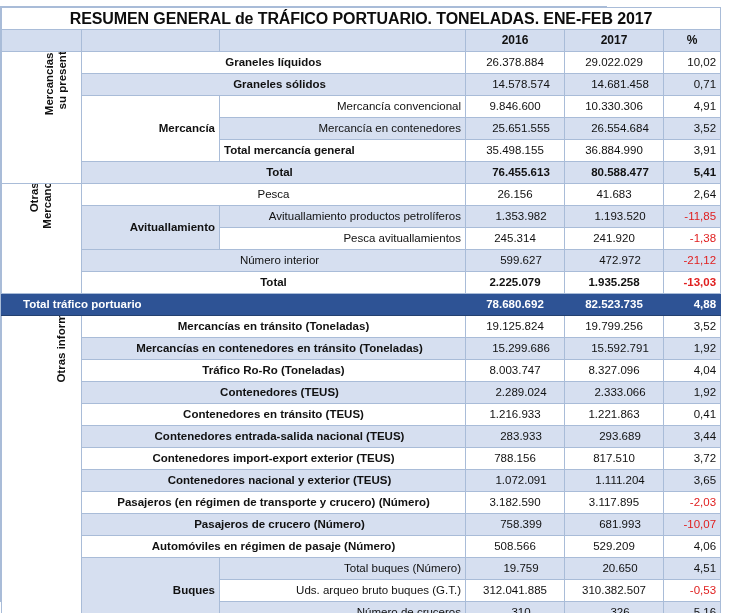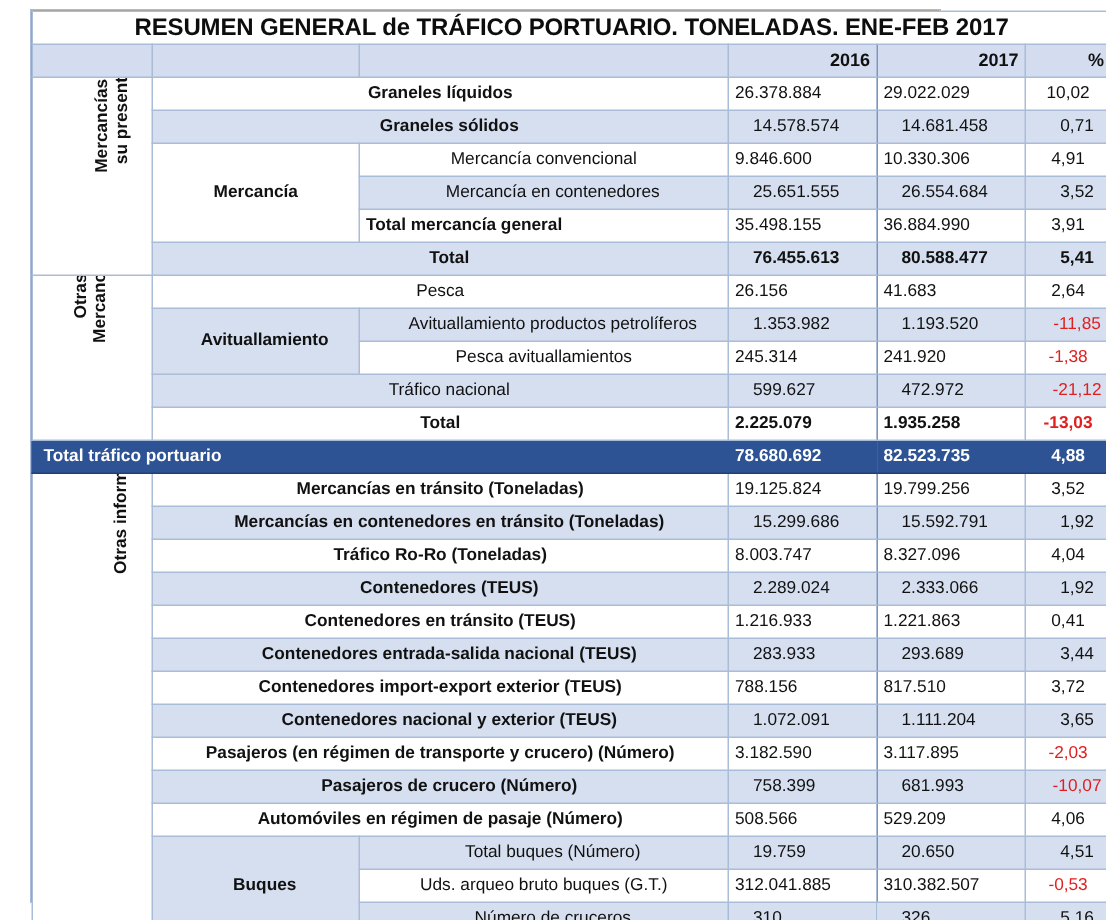--- a/index.html
+++ b/index.html
@@ -3,24 +3,24 @@
 <meta charset="utf-8">
 <style>
   html,body{margin:0;padding:0;}
   body{
     width:737px;height:613px;
     background:#ffffff;
     font-family:"Liberation Sans", sans-serif;
     -webkit-font-smoothing:antialiased;
   }
   #sheet{
-    position:absolute;left:20px;top:6px;width:607px;height:596px;
+    position:absolute;left:0;top:6px;width:607px;height:596px;
     box-sizing:border-box;
     border:1px solid #a9bcd8;
-    background:#a16207;
+    background:#14532d;
   }
   table.grid{
     border-collapse:collapse;
     table-layout:fixed;
     width:719px;
     font-size:11.5px;
     color:#111111;
   }
   table.grid td{
     border:1px solid #a9bcd8;
@@ -38,21 +38,21 @@
     font-weight:bold;
     font-size:16px;
     letter-spacing:-0.1px;
     background:#ffffff;
     border:1px solid #a9bcd8;
     color:#0d0d0d;
   }
   
   td.hdr{
     background:#d3ddef;
-    text-align:right;
+    text-align:center;
     font-weight:bold;
     font-size:12px;
     height:22px;line-height:22px;
   }
   td.hdr-blank{
     background:#d3ddef;
     border-left:1px solid #d3ddef;
     border-top:1px solid #d3ddef;
   }
   
@@ -77,40 +77,40 @@
     white-space:nowrap;
     font-weight:bold;
     font-size:11.5px;
     line-height:1.16;
     text-align:center;
     color:#111111;
   }
   
   td.lbl{ text-align:center; font-weight:bold; padding-left:7px; }
   td.lbl-reg{ text-align:center; font-weight:normal; padding-left:7px; }
-  td.sublbl{ text-align:center; font-weight:normal; padding-left:6px; }
+  td.sublbl{ text-align:right; font-weight:normal; padding-left:6px; }
   td.sublbl-b{ text-align:left; font-weight:bold; padding-left:6px; }
-  td.grp{ text-align:center; font-weight:bold; padding-left:7px; vertical-align:middle; }
-  
-  td.num{ text-align:left; padding-right:5px; font-weight:normal; }
+  td.grp{ text-align:right; font-weight:bold; padding-left:7px; vertical-align:middle; }
+  
+  td.num{ text-align:center; padding-right:5px; font-weight:normal; }
   td.num.b{ font-weight:bold; }
-  td.pct{ text-align:center; padding-right:5px;margin-top:40px; }
+  td.pct{ text-align:right; padding-right:5px;margin-top:40px; }
   td.pct.b{ font-weight:bold; }
   .neg{ color:#e02020; }
   
   tr.grand td{
     background:#2e5395;
     color:#ffffff;
     font-weight:bold;
     border-color:#2e5395;
     border-top:1px solid #24406f;
     border-bottom:1px solid #24406f;
   }
   tr.grand td.gt-sep{ border-left:1px solid #8fa8d0; }
-  tr.grand td.gt-label{ text-align:left; padding-left:7px; }
+  tr.grand td.gt-label{ text-align:left; padding-left:21px; }
 </style>
 </head>
 <body>
 
 <div id="sheet">
   <table class="grid">
     <colgroup>
       <col style="width:80px">
       <col style="width:138px">
       <col style="width:246px">
@@ -198,21 +198,21 @@
     </tr>
 
     <tr class="plain">
       <td class="sublbl">Pesca avituallamientos</td>
       <td class="num">245.314</td>
       <td class="num">241.920</td>
       <td class="pct neg">-1,38</td>
     </tr>
 
     <tr class="band">
-      <td class="lbl-reg" colspan="2">Tráfico nacional</td>
+      <td class="lbl-reg" colspan="2">Número interior</td>
       <td class="num">599.627</td>
       <td class="num">472.972</td>
       <td class="pct neg">-21,12</td>
     </tr>
 
     <tr class="plain">
       <td class="lbl" colspan="2">Total</td>
       <td class="num b">2.225.079</td>
       <td class="num b">1.935.258</td>
       <td class="pct b neg">-13,03</td>

